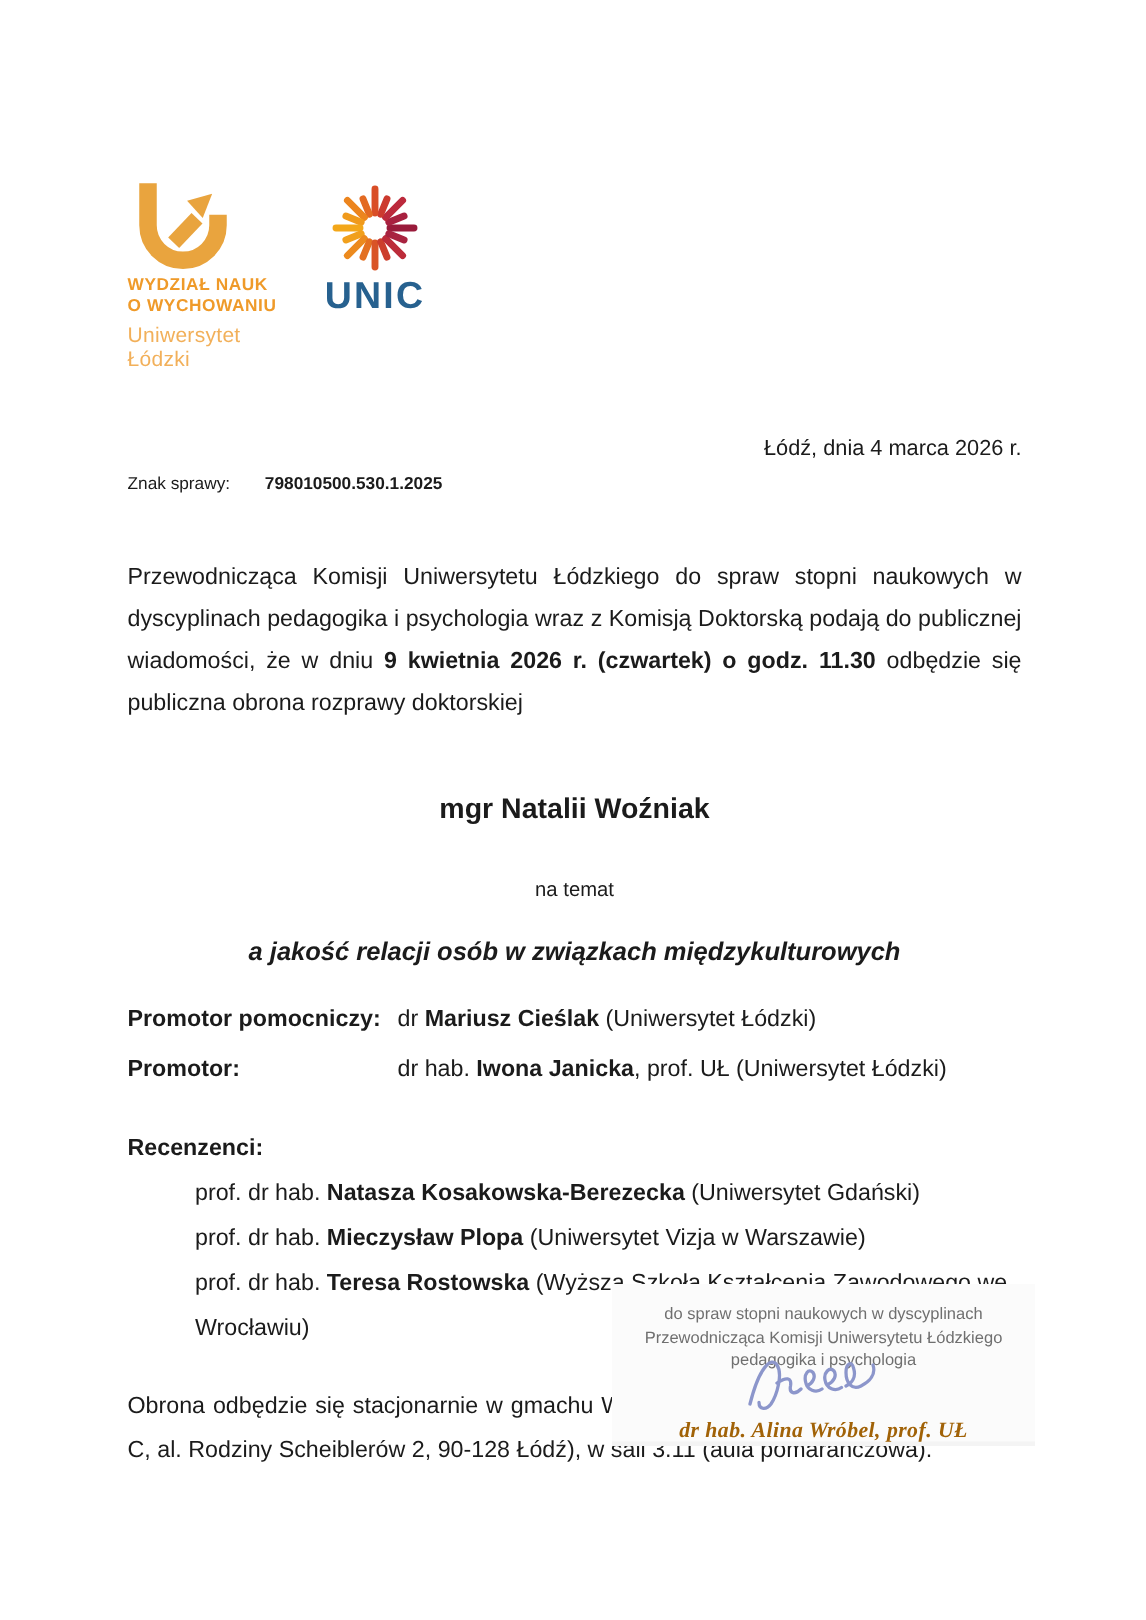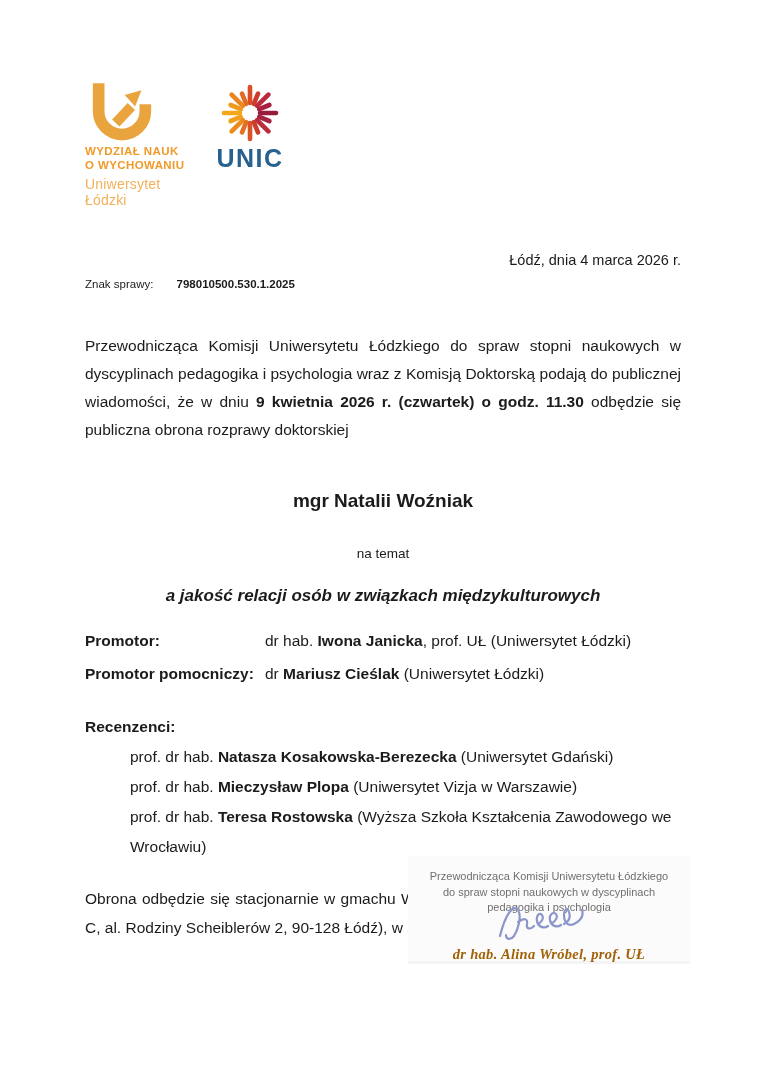--- a/index.html
+++ b/index.html
@@ -9,21 +9,21 @@
     height: 1080px;
     margin: 0 auto;
     background: #ffffff;
     color: #1b1b1b;
     font-family: "Liberation Sans", sans-serif;
     overflow: hidden;
   }
   .content { padding: 0 83px 0 85px; }
 
   
-  .logos { padding-top: 80px; display: flex; align-items: flex-start; gap: 20px; }
+  .logos { padding-top: 80px; display: flex; align-items: flex-start; gap: 20px; margin-top: 39px; }
   .wnow-logo { width: 108px; }
   .wnow-logo svg { display:block; margin-left: 2px; }
   .wnow-line { font-weight: bold; font-size: 11.5px; letter-spacing: .4px; color: #EF9A29; line-height: 14px; }
   .wnow-sub { font-size: 14px; color: #F2B05A; margin-top: 4px; letter-spacing: .2px; }
   .unic-logo { text-align: center; margin-top: 0px; }
   .unic-logo svg { display:block; margin: 0 auto; }
   .unic-word { font-weight: bold; font-size: 25px; letter-spacing: 1.5px; color: #27618F; margin-top: 0px; line-height: 24px; }
 
   
   .date-line { margin-top: 44px; text-align: right; font-size: 14.5px; }
@@ -123,43 +123,43 @@
     <p class="intro"><span>Przewodnicząca Komisji Uniwersytetu Łódzkiego do spraw stopni naukowych w dyscyplinach pedagogika i psychologia wraz z Komisją Doktorską podają do publicznej wiadomości, że w dniu </span><b>9 kwietnia 2026 r. (czwartek) o godz. 11.30</b><span> odbędzie się publiczna obrona rozprawy doktorskiej</span></p>
 
     <div class="candidate-name">mgr Natalii Woźniak</div>
     <div class="na-temat">na temat</div>
     <div class="thesis-title">
       <div>a jakość relacji osób w związkach międzykulturowych</div>
     </div>
 
     <div class="supervisors">
       <div class="sup-row">
+        <div class="sup-label">Promotor pomocniczy:</div>
+        <div class="sup-value"><span>dr </span><b>Mariusz Cieślak</b><span> (Uniwersytet Łódzki)</span></div>
+      </div>
+      <div class="sup-row">
         <div class="sup-label">Promotor:</div>
         <div class="sup-value"><span>dr hab. </span><b>Iwona Janicka</b><span>, prof. UŁ (Uniwersytet Łódzki)</span></div>
-      </div>
-      <div class="sup-row">
-        <div class="sup-label">Promotor pomocniczy:</div>
-        <div class="sup-value"><span>dr </span><b>Mariusz Cieślak</b><span> (Uniwersytet Łódzki)</span></div>
       </div>
     </div>
 
     <div class="reviewers">
       <div class="rev-heading">Recenzenci:</div>
       <div class="rev-item"><span>prof. dr hab. </span><b>Natasza Kosakowska-Berezecka</b><span> (Uniwersytet Gdański)</span></div>
       <div class="rev-item"><span>prof. dr hab. </span><b>Mieczysław Plopa</b><span> (Uniwersytet Vizja w Warszawie)</span></div>
       <div class="rev-item"><span>prof. dr hab. </span><b>Teresa Rostowska</b><span> (Wyższa Szkoła Kształcenia Zawodowego we Wrocławiu)</span></div>
     </div>
 
     <p class="venue">Obrona odbędzie się stacjonarnie w gmachu Wydziału Nauk o Wychowaniu (budynek C, al. Rodziny Scheiblerów 2, 90-128 Łódź), w sali 3.11 (aula pomarańczowa).</p>
 
   </div>
 
   <div class="signature-scan">
+    <div class="sig-small">do spraw stopni naukowych w dyscyplinach</div>
     <div class="sig-small">Przewodnicząca Komisji Uniwersytetu Łódzkiego</div>
-    <div class="sig-small">do spraw stopni naukowych w dyscyplinach</div>
     <div class="sig-small">pedagogika i psychologia</div>
     <span class="sig-scribble">
       <svg width="110" height="44" viewBox="0 0 110 44">
         <path d="M6 36 C12 12 20 4 24 10 C28 16 24 30 20 36 C17 40 12 40 12 35 M24 22 C30 18 34 18 33 24 C32 29 36 30 40 26 M44 24 C48 22 50 18 48 15 C45 12 42 16 43 21 C44 27 50 29 54 26 M58 23 C62 21 64 17 62 14 C59 11 55 15 56 20 C57 26 63 28 67 25 M70 24 C74 22 77 18 75 12 C74 7 70 9 70 15 C70 22 74 27 80 24 C86 21 90 16 88 10" fill="none" stroke="#8C96CB" stroke-width="2.2" stroke-linecap="round"></path>
       </svg>
     </span>
     <div class="sig-name">dr hab. Alina Wróbel, prof. UŁ</div>
   </div>
 </div>
 

